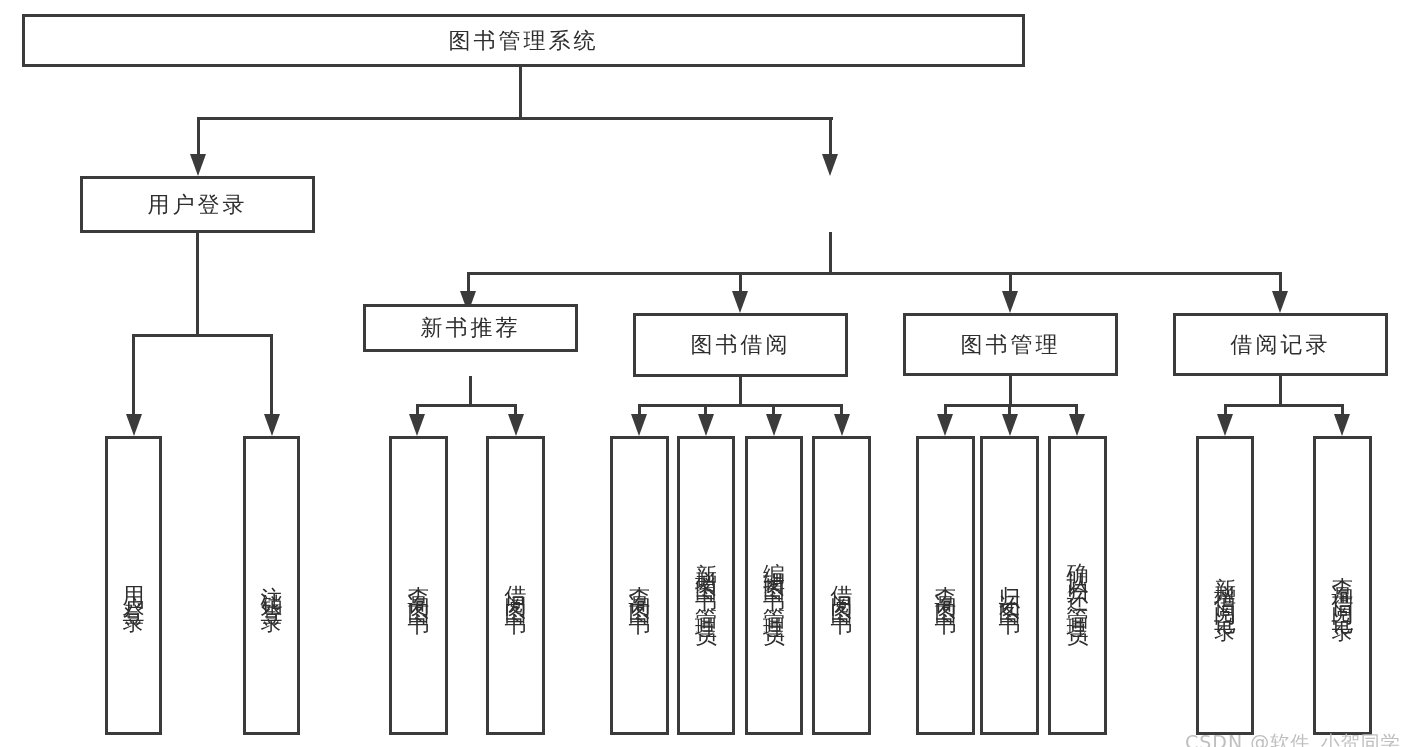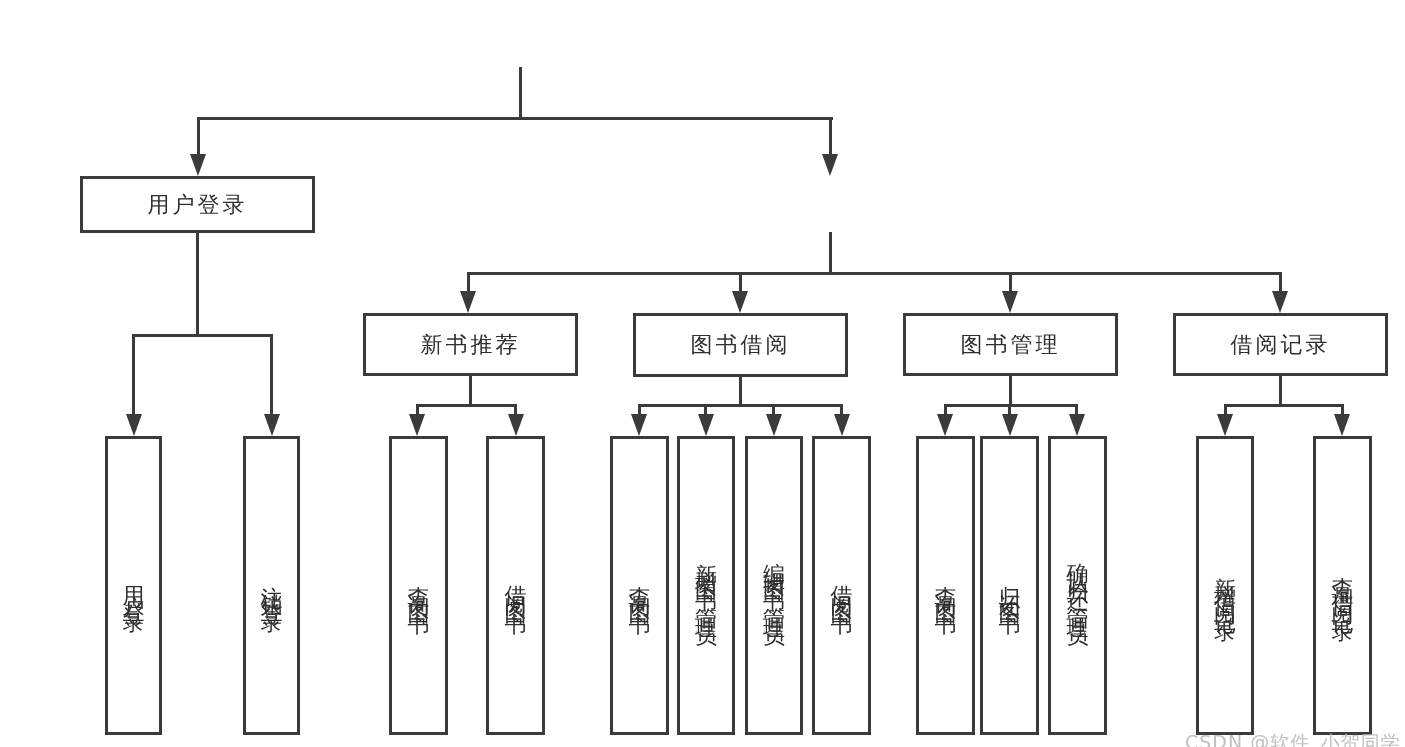--- a/index.html
+++ b/index.html
@@ -107,26 +107,29 @@
   <div class="vl" style="left:1075px;top:404px;height:12px"></div>
   <div class="arr" style="left:1069px;top:414px"></div>
 
   <div class="vl" style="left:1279px;top:376px;height:29px"></div>
   <div class="hl" style="left:1224px;top:404px;width:120px"></div>
   <div class="vl" style="left:1224px;top:404px;height:12px"></div>
   <div class="arr" style="left:1217px;top:414px"></div>
   <div class="vl" style="left:1341px;top:404px;height:12px"></div>
   <div class="arr" style="left:1334px;top:414px"></div>
 
+  <div class="box hbox" style="left:22px;top:14px;width:1003px;height:53px">
+    <span>图书管理系统</span>
+  </div>
 
   <div class="box hbox" style="left:80px;top:176px;width:235px;height:57px">
     <span>用户登录</span>
   </div>
 
-  <div class="box hbox" style="left:363px;top:313px;width:215px;height:63px">
+  <div class="box hbox" style="left:363px;top:304px;width:215px;height:48px">
     <span>新书推荐</span>
   </div>
   <div class="box hbox" style="left:633px;top:313px;width:215px;height:64px">
     <span>图书借阅</span>
   </div>
   <div class="box hbox" style="left:903px;top:313px;width:215px;height:63px">
     <span>图书管理</span>
   </div>
   <div class="box hbox" style="left:1173px;top:313px;width:215px;height:63px">
     <span>借阅记录</span>

